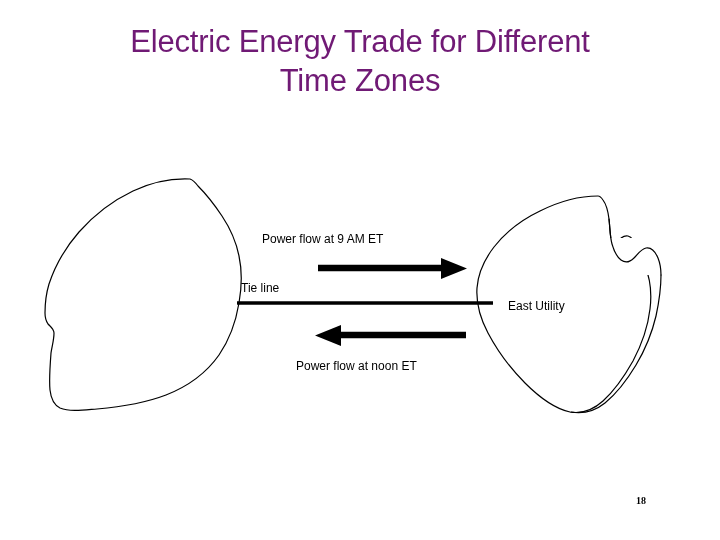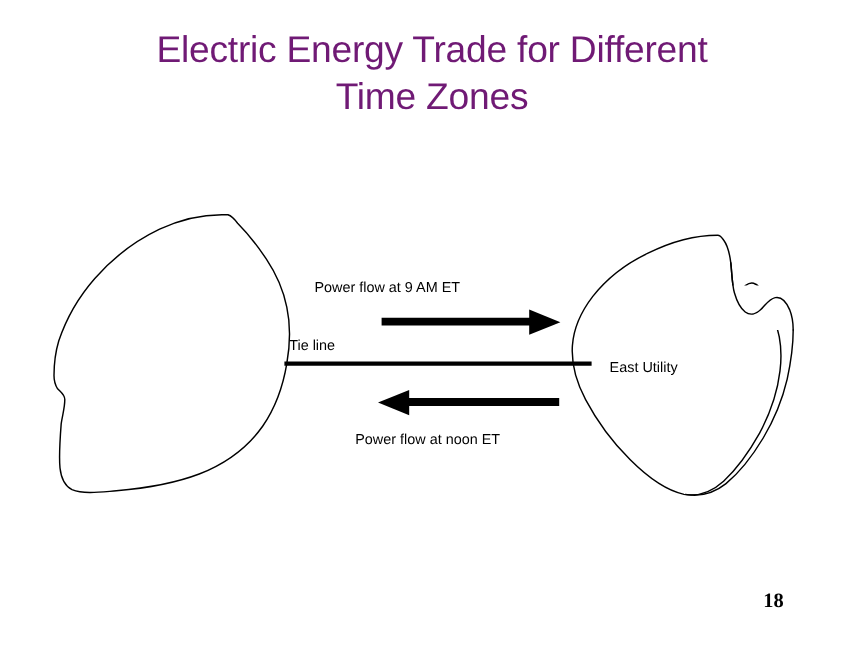--- a/index.html
+++ b/index.html
@@ -72,21 +72,21 @@
     left: 268px;
     top: 356px;
     margin-left: 28px;
   }
   #page-number {
     position: absolute;
     left: 636px;
     top: 493px;
     font-family: "Liberation Serif", serif;
     font-weight: bold;
-    font-size: 17px;
+    font-size: 10px;
     line-height: 15px;
     color: #000000;
   }
 </style>
 </head>
 <body>
 
 <div id="slide">
 
   <div id="slide-title">Electric Energy Trade for Different

